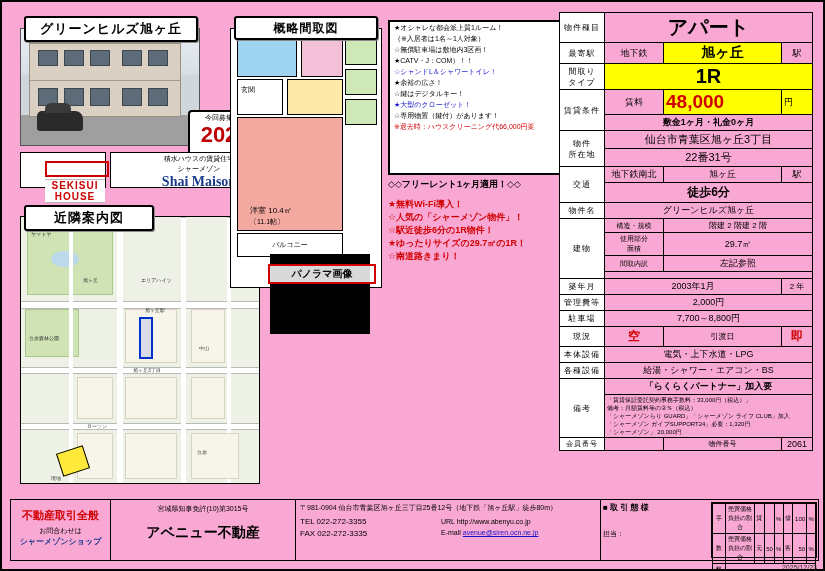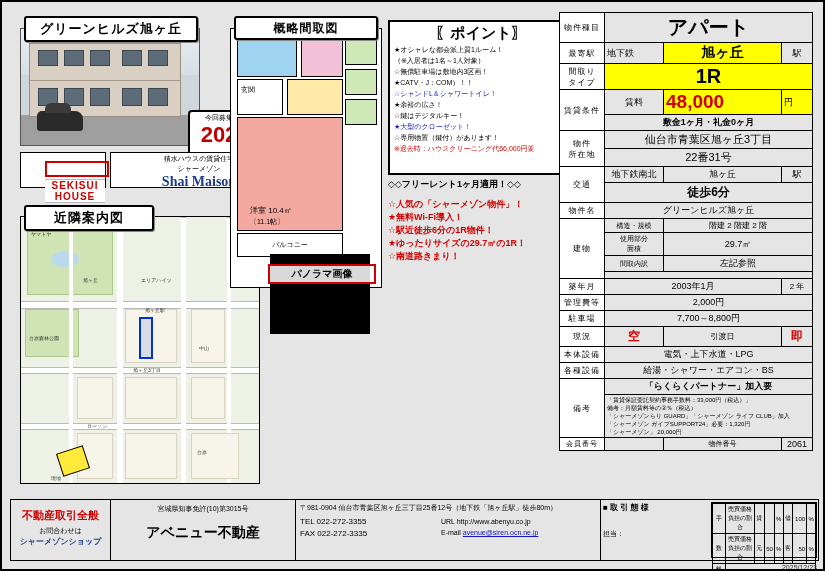--- a/index.html
+++ b/index.html
@@ -1,17 +1,17 @@
 <!DOCTYPE html>
 <html><head>
 <meta charset="utf-8">
 <style>
   html,body{margin:0;padding:0;background:#b9b9b9;}
   body{font-family:"Liberation Sans","DejaVu Sans",sans-serif;}
-  #sheet{position:relative;width:825px;height:571px;background:#e5e5e5;border:2px solid #000;box-sizing:border-box;overflow:hidden;}
+  #sheet{position:relative;width:825px;height:571px;background:#f9a8d4;border:2px solid #000;box-sizing:border-box;overflow:hidden;}
   .box{position:absolute;box-sizing:border-box;}
   .bd{border:1px solid #000;padding-left:28px;}
   .ctr{display:flex;align-items:center;justify-content:center;}
   .small{font-size:8px;}
   .tiny{font-size:7px;}
   
   .plate{position:absolute;border:2px solid #000;background:#fff;border-radius:3px;
          display:flex;align-items:center;justify-content:center;font-weight:bold;
          box-shadow:1px 1px 0 #888;}
   .plate span{letter-spacing:1px;}
@@ -153,55 +153,54 @@
   <div class="plate" style="left:232px;top:14px;width:140px;height:20px;font-size:12px">
     <span>概略間取図</span>
   </div>
 
   <div class="box" style="left:268px;top:252px;width:100px;height:80px;background:#000"></div>
   <div class="box" style="left:266px;top:262px;width:108px;height:20px;border:2px solid #d00000;background:rgba(255,255,255,.85);display:flex;align-items:center;justify-content:center;font-size:10px;font-weight:bold">
     <span>パノラマ画像</span>
   </div>
 
   <div class="box" id="points">
-    <div style="text-align:center;font-size:15px;font-weight:bold;font-family:'Liberation Serif',serif;margin:2px 0 1px">〖ポイント〗</div>
     <div style="padding:0 4px">
       <div class="tiny" style="line-height:11px">★オシャレな都会派上質1ルーム！</div>
       <div class="tiny" style="line-height:11px">（※入居者は1名～1人対象）</div>
       <div class="tiny" style="line-height:11px">☆無償駐車場は敷地内3区画！</div>
       <div class="tiny" style="line-height:11px">★CATV・J：COM）！！</div>
       <div class="tiny" style="line-height:11px;color:#1414c8">☆シャンドL＆シャワートイレ！</div>
       <div class="tiny" style="line-height:11px">★余裕の広さ！</div>
       <div class="tiny" style="line-height:11px">☆鍵はデジタルキー！</div>
       <div class="tiny" style="line-height:11px;color:#1414c8">★大型のクローゼット！</div>
       <div class="tiny" style="line-height:11px">☆専用物置（鍵付）があります！</div>
       <div class="tiny" style="line-height:11px;color:#d00000">※退去時：ハウスクリーニング代66,000円要</div>
     </div>
   </div>
 
   <div class="box" style="left:386px;top:176px;width:186px;height:16px;font-size:9px;font-weight:bold;color:#000">◇◇フリーレント1ヶ月適用！◇◇</div>
 
   <div class="box" style="left:386px;top:196px;width:186px;height:70px">
+    <div style="font-size:9px;font-weight:bold;color:#d00000;line-height:13px">★無料Wi-Fi導入！</div>
     <div style="font-size:9px;font-weight:bold;color:#d00000;line-height:13px">☆人気の「シャーメゾン物件」！</div>
-    <div style="font-size:9px;font-weight:bold;color:#d00000;line-height:13px">★無料Wi-Fi導入！</div>
     <div style="font-size:9px;font-weight:bold;color:#d00000;line-height:13px">☆駅近徒歩6分の1R物件！</div>
     <div style="font-size:9px;font-weight:bold;color:#d00000;line-height:13px">★ゆったりサイズの29.7㎡の1R！</div>
     <div style="font-size:9px;font-weight:bold;color:#d00000;line-height:13px">☆南道路きまり！</div>
   </div>
 
   <div class="box" id="tbl">
     <table class="rt">
       <tbody>
           <tr>
         <td class="lbl" rowspan="1">物件種目</td>
         <td colspan="3" class="big2">アパート</td>
       </tr>
       <tr>
         <td class="lbl">最寄駅</td>
-        <td style="width:54px">地下鉄</td>
+        <td style="text-align:center;width:54px">地下鉄</td>
         <td class="yel" style="text-align:center;font-size:14px;font-weight:bold">旭ヶ丘</td>
         <td style="width:26px;text-align:center">駅</td>
       </tr>
       <tr>
         <td class="lbl" style="white-space:pre-line">間取り
 タイプ</td>
         <td colspan="3" class="yel big" style="font-size:20px">1R</td>
       </tr>
       <tr>
         <td class="lbl" rowspan="2" style="white-space:pre-line">賃貸条件</td>

